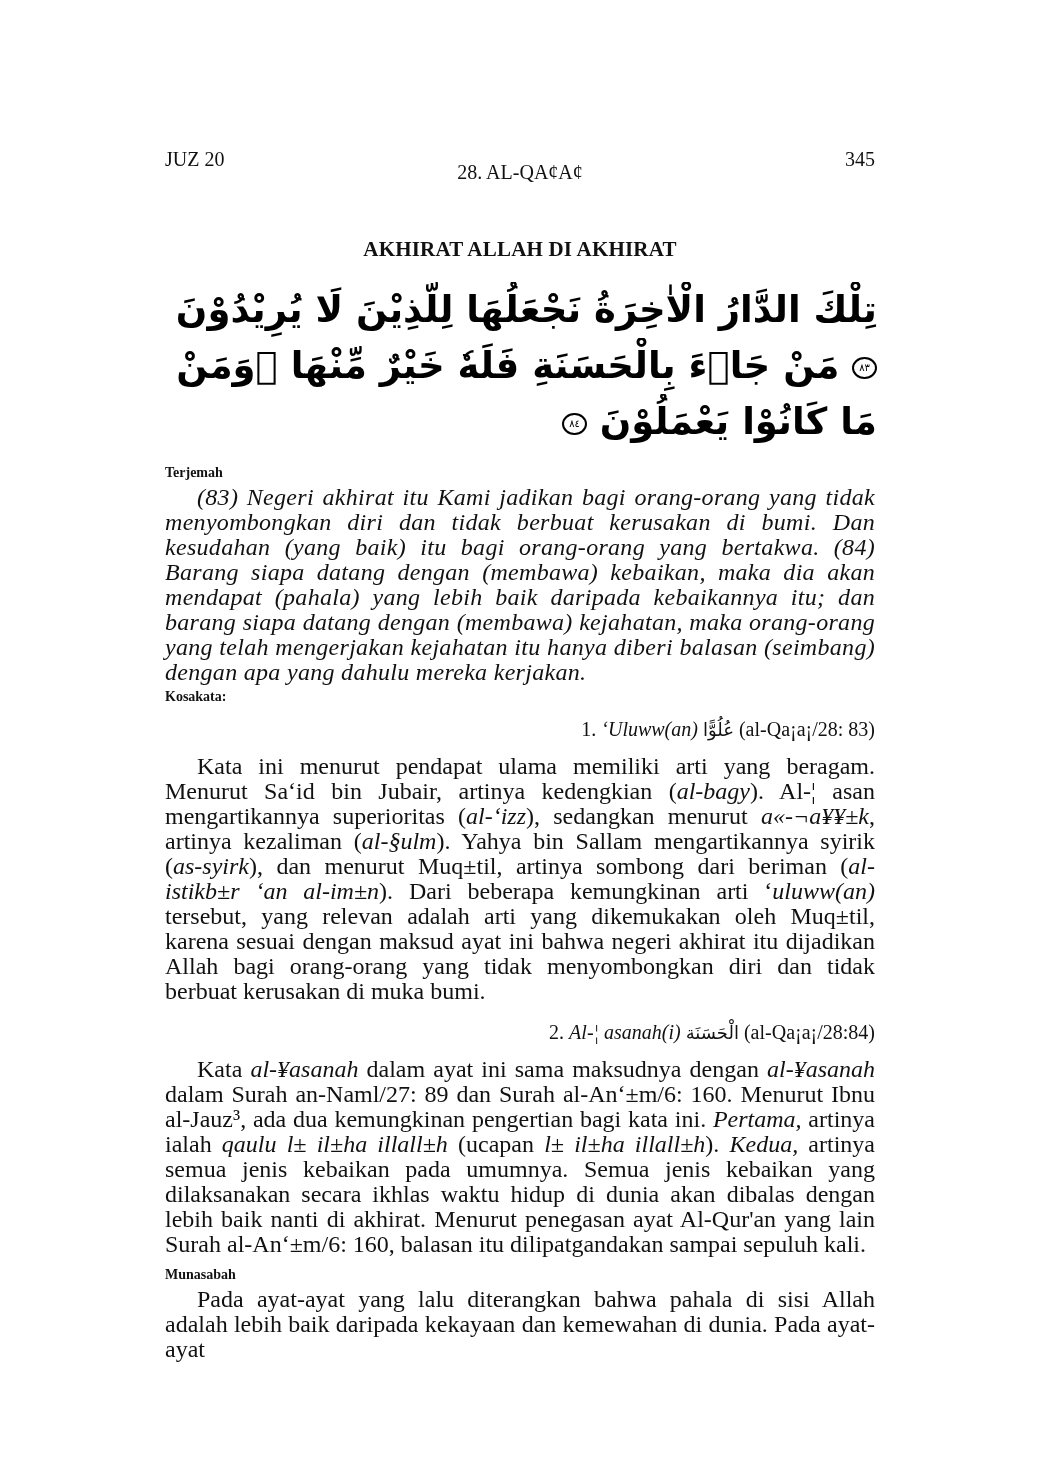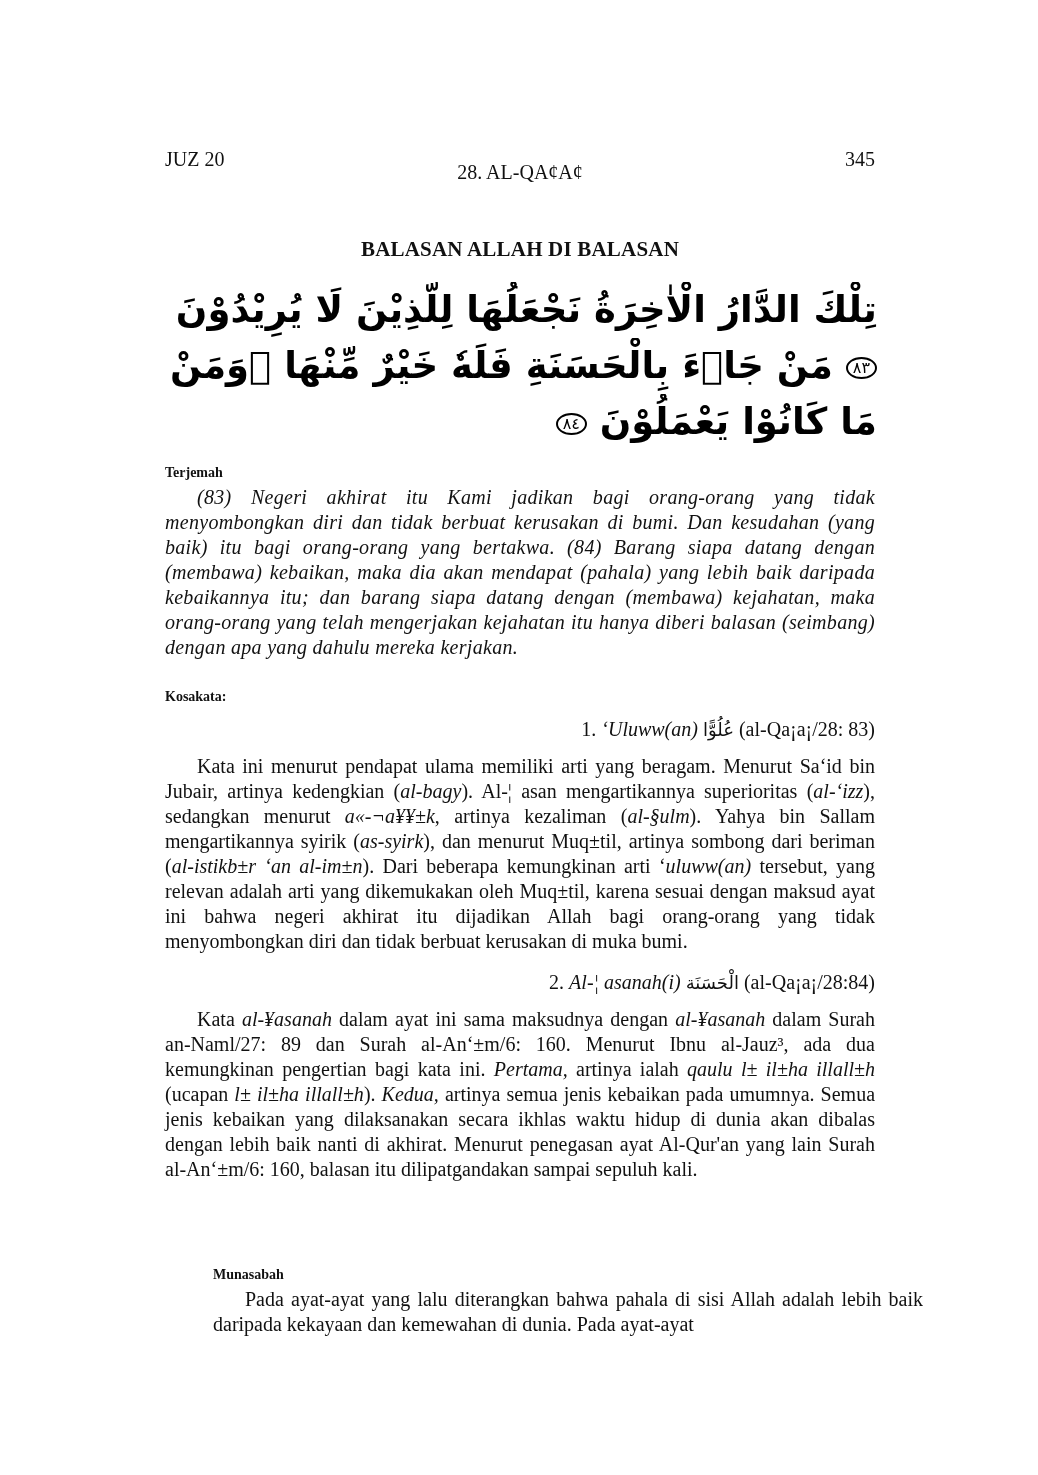--- a/index.html
+++ b/index.html
@@ -23,47 +23,47 @@
     .arabic-block {
       position: absolute; top: 282px; left: -2px; width: 714px; height: 178px;
       direction: rtl; text-align: justify;
       font-family: "DejaVu Sans", sans-serif; font-weight: bold;
       font-size: 37px; line-height: 56px; color: #000;
     }
     .arabic-line { display: block; white-space: nowrap; overflow: hidden; text-align: justify; text-align-last: justify; }
     .arabic-line.last { text-align-last: right; }
     .ayah-marker {
       display: inline-block; border: 2px solid #000; border-radius: 50%;
-      font-size: 16px; line-height: 18px; padding: 0 5px; vertical-align: middle;
+      font-size: 10px; line-height: 18px; padding: 0 5px; vertical-align: middle;
       font-weight: normal;
     }
     .section { position: absolute; left: 0; width: 710px; }
     .heading { font-weight: bold; font-size: 14px; line-height: 25px; }
     .para {
-      font-size: 20px; line-height: 25px; text-align: justify; text-indent: 32px;
+      font-size: 24px; line-height: 25px; text-align: justify; text-indent: 32px;
       margin: 0;
     }
     .para.italic { font-style: italic; letter-spacing: 0.3px; }
     .vocab-line { font-size: 20px; line-height: 25px; text-align: right; }
     .vocab-line .term { font-style: italic; }
     .vocab-line .ar { font-family: "DejaVu Sans", sans-serif; font-size: 18px; }
     i { }
   </style>
 </head>
 <body>
 
 <div class="page">
 
   <div class="running-head">
     <span class="rh-left">JUZ 20</span>
     <span class="rh-center">28. AL-QA¢A¢</span>
     <span class="rh-right">345</span>
   </div>
 
-  <div class="title">BALASAN ALLAH DI BALASAN</div>
+  <div class="title">AKHIRAT ALLAH DI AKHIRAT</div>
 
   <div class="arabic-block">
     <span class="arabic-line"><span>تِلْكَ الدَّارُ الْاٰخِرَةُ نَجْعَلُهَا لِلَّذِيْنَ لَا يُرِيْدُوْنَ عُلُوًّا فِى الْاَرْضِ وَلَا فَسَادًا ۗوَالْعَاقِبَةُ لِلْمُتَّقِيْنَ</span></span>
     <span class="arabic-line"><span class="ayah-marker">٨٣</span> <span>مَنْ جَاۤءَ بِالْحَسَنَةِ فَلَهٗ خَيْرٌ مِّنْهَا ۚوَمَنْ جَاۤءَ بِالسَّيِّئَةِ فَلَا يُجْزَى الَّذِيْنَ عَمِلُوا السَّيِّاٰتِ اِلَّا</span></span>
     <span class="arabic-line last"><span>مَا كَانُوْا يَعْمَلُوْنَ</span> <span class="ayah-marker">٨٤</span></span>
   </div>
 
   <div class="section" style="top:460px;">
     <div class="heading">Terjemah</div>
     <p class="para italic">(83) Negeri akhirat itu Kami jadikan bagi orang-orang yang tidak menyombongkan diri dan tidak berbuat kerusakan di bumi. Dan kesudahan (yang baik) itu bagi orang-orang yang bertakwa. (84) Barang siapa datang dengan (membawa) kebaikan, maka dia akan mendapat (pahala) yang lebih baik daripada kebaikannya itu; dan barang siapa datang dengan (membawa) kejahatan, maka orang-orang yang telah mengerjakan kejahatan itu hanya diberi balasan (seimbang) dengan apa yang dahulu mereka kerjakan.</p>
@@ -82,18 +82,18 @@
 
     <div class="vocab-line" style="margin-top:16px;">
       <span>2.</span>
       <span class="term">Al-¦ asanah(i)</span>
       <span class="ar">الْحَسَنَة</span>
       <span>(al-Qa¡a¡/28:84)</span>
     </div>
     <p class="para" style="margin-top:12px;">Kata <i>al-¥asanah</i> dalam ayat ini sama maksudnya dengan <i>al-¥asanah</i> dalam Surah an-Naml/27: 89 dan Surah al-An‘±m/6: 160. Menurut Ibnu al-Jauz³, ada dua kemungkinan pengertian bagi kata ini. <i>Pertama,</i> artinya ialah <i>qaulu l± il±ha illall±h</i> (ucapan <i>l± il±ha illall±h</i>). <i>Kedua,</i> artinya semua jenis kebaikan pada umumnya. Semua jenis kebaikan yang dilaksanakan secara ikhlas waktu hidup di dunia akan dibalas dengan lebih baik nanti di akhirat. Menurut penegasan ayat Al-Qur'an yang lain Surah al-An‘±m/6: 160, balasan itu dilipatgandakan sampai sepuluh kali.</p>
   </div>
 
-  <div class="section" style="top:1262px;margin-left:48px;">
+  <div class="section" style="top:1262px;">
     <div class="heading">Munasabah</div>
     <p class="para">Pada ayat-ayat yang lalu diterangkan bahwa pahala di sisi Allah adalah lebih baik daripada kekayaan dan kemewahan di dunia. Pada ayat-ayat</p>
   </div>
 
 </div>
 
 </body></html>

